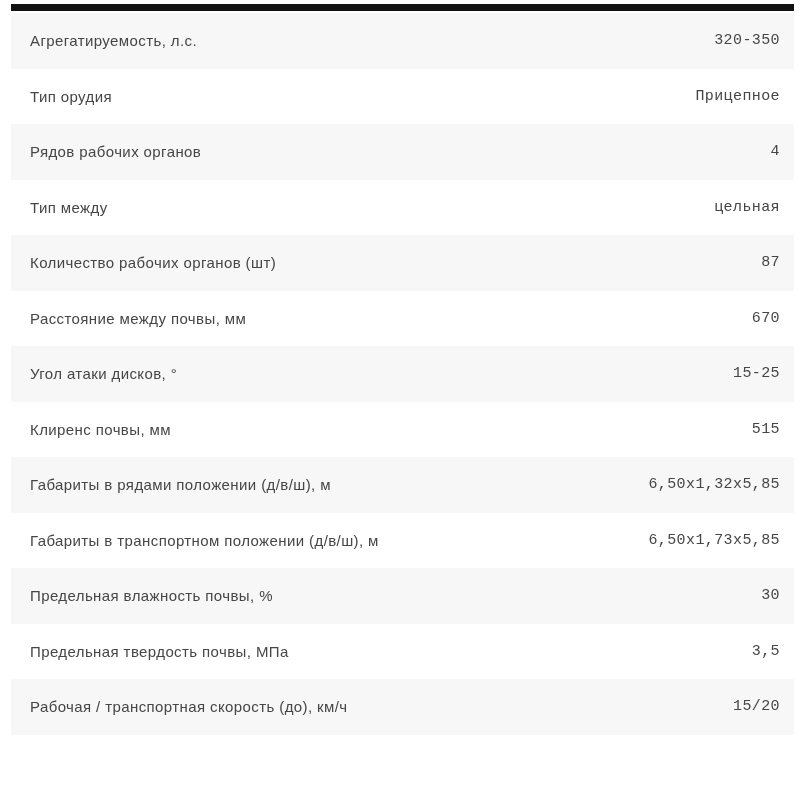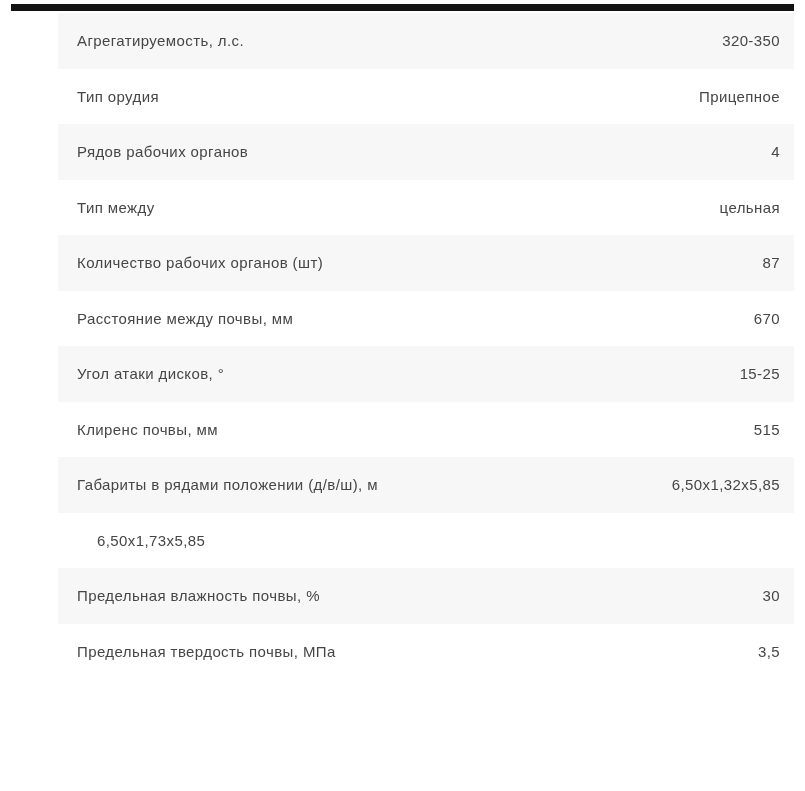--- a/index.html
+++ b/index.html
@@ -20,21 +20,20 @@
     font-family: "Liberation Sans", "DejaVu Sans", sans-serif;
     overflow: hidden;
   }
   .header-bar {
     height: 7px;
     margin: 4px 11px 2px 11px;
     background: var(--header-bar);
   }
   .spec-table {
     width: 100%;
-    padding-left: 47px;
   }
   .spec-row {
     height: 55.5px;
     margin: 0 11px;
     padding: 0 14px 0 19px;
     display: flex;
     align-items: center;
     justify-content: space-between;
     font-size: 15px;
     letter-spacing: 0.4px;
@@ -45,20 +44,21 @@
     background: var(--stripe);
   }
   .spec-label {
     text-align: left;
     white-space: nowrap;
   }
   .spec-value {
     text-align: right;
     white-space: nowrap;
     padding-left: 20px;
+    font-family: Liberation Mono, monospace;
   }
 </style>
 </head>
 <body>
 
 <div class="header-bar"></div>
 
 <div class="spec-table">
   <div class="spec-row">
     <span class="spec-label">Агрегатируемость, л.с.</span>
@@ -90,23 +90,28 @@
   </div>
   <div class="spec-row">
     <span class="spec-label">Клиренс почвы, мм</span>
     <span class="spec-value">515</span>
   </div>
   <div class="spec-row">
     <span class="spec-label">Габариты в рядами положении (д/в/ш), м</span>
     <span class="spec-value">6,50х1,32х5,85</span>
   </div>
   <div class="spec-row">
+    <span class="spec-label">Габариты в транспортном положении (д/в/ш), м</span>
     <span class="spec-value">6,50х1,73х5,85</span>
   </div>
   <div class="spec-row">
     <span class="spec-label">Предельная влажность почвы, %</span>
     <span class="spec-value">30</span>
   </div>
   <div class="spec-row">
     <span class="spec-label">Предельная твердость почвы, МПа</span>
     <span class="spec-value">3,5</span>
   </div>
+  <div class="spec-row">
+    <span class="spec-label">Рабочая / транспортная скорость (до), км/ч</span>
+    <span class="spec-value">15/20</span>
+  </div>
 </div>
 
 </body></html>

